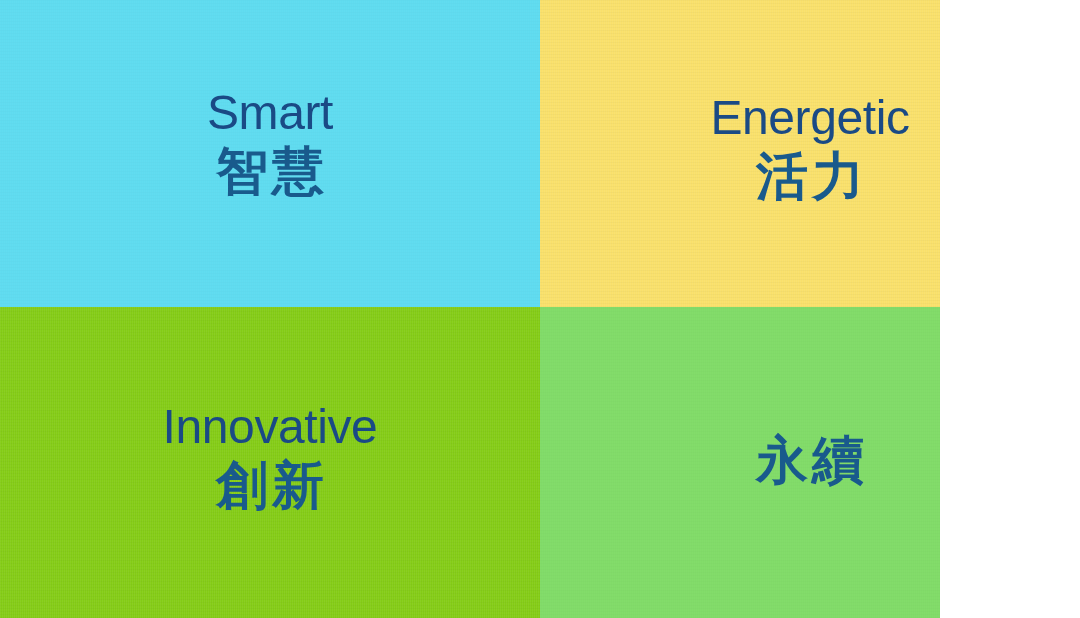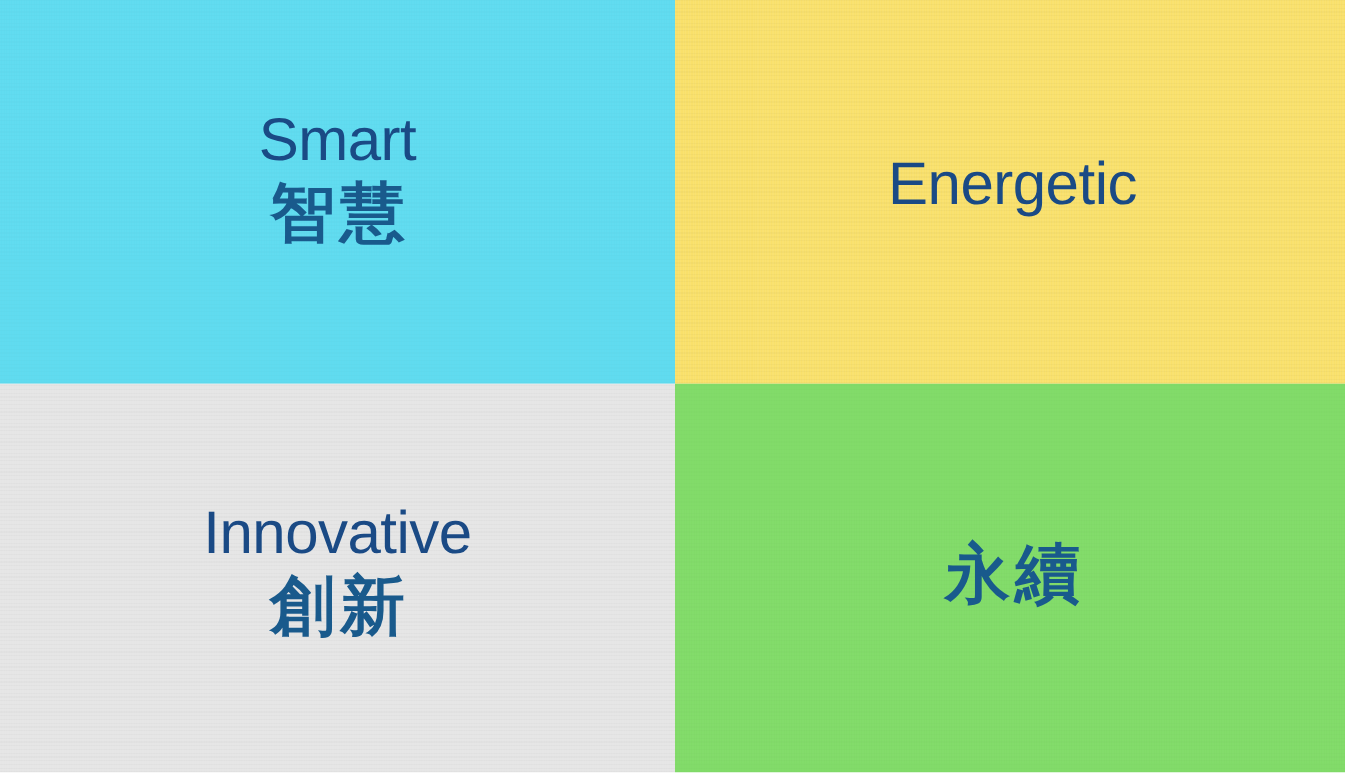--- a/index.html
+++ b/index.html
@@ -4,21 +4,21 @@
 <title>Brand Values Grid</title>
 <style>
   html, body {
     margin: 0;
     padding: 0;
     background: #ffffff;
   }
 
   #poster {
     position: relative;
-    width: 1076px;
+    width: 940px;
     height: 618px;
     overflow: hidden;
     display: grid;
     grid-template-columns: 540px 540px;
     grid-template-rows: 307px 311px;
     font-family: "Liberation Sans", "DejaVu Sans", sans-serif;
   }
 
   .quadrant {
     position: relative;
@@ -107,24 +107,25 @@
   <div class="quadrant q-smart" style="background-color: rgb(95, 219, 239);">
     <div class="stack">
       <div class="label-en">Smart</div>
       <div class="label-zh">智慧</div>
     </div>
   </div>
 
   <div class="quadrant q-energetic" style="background-color: rgb(249, 224, 106);">
     <div class="stack">
       <div class="label-en">Energetic</div>
+      <div class="label-zh">活力</div>
     </div>
   </div>
 
-  <div class="quadrant q-innovative" style="background-color: #e5e5e5;">
+  <div class="quadrant q-innovative" style="background-color: #84cc16;">
     <div class="stack">
       <div class="label-en">Innovative</div>
       <div class="label-zh">創新</div>
     </div>
   </div>
 
   <div class="quadrant q-sustainable" style="background-color: rgb(129, 219, 104);">
     <div class="stack">
       <div class="label-zh">永續</div>
     </div>

